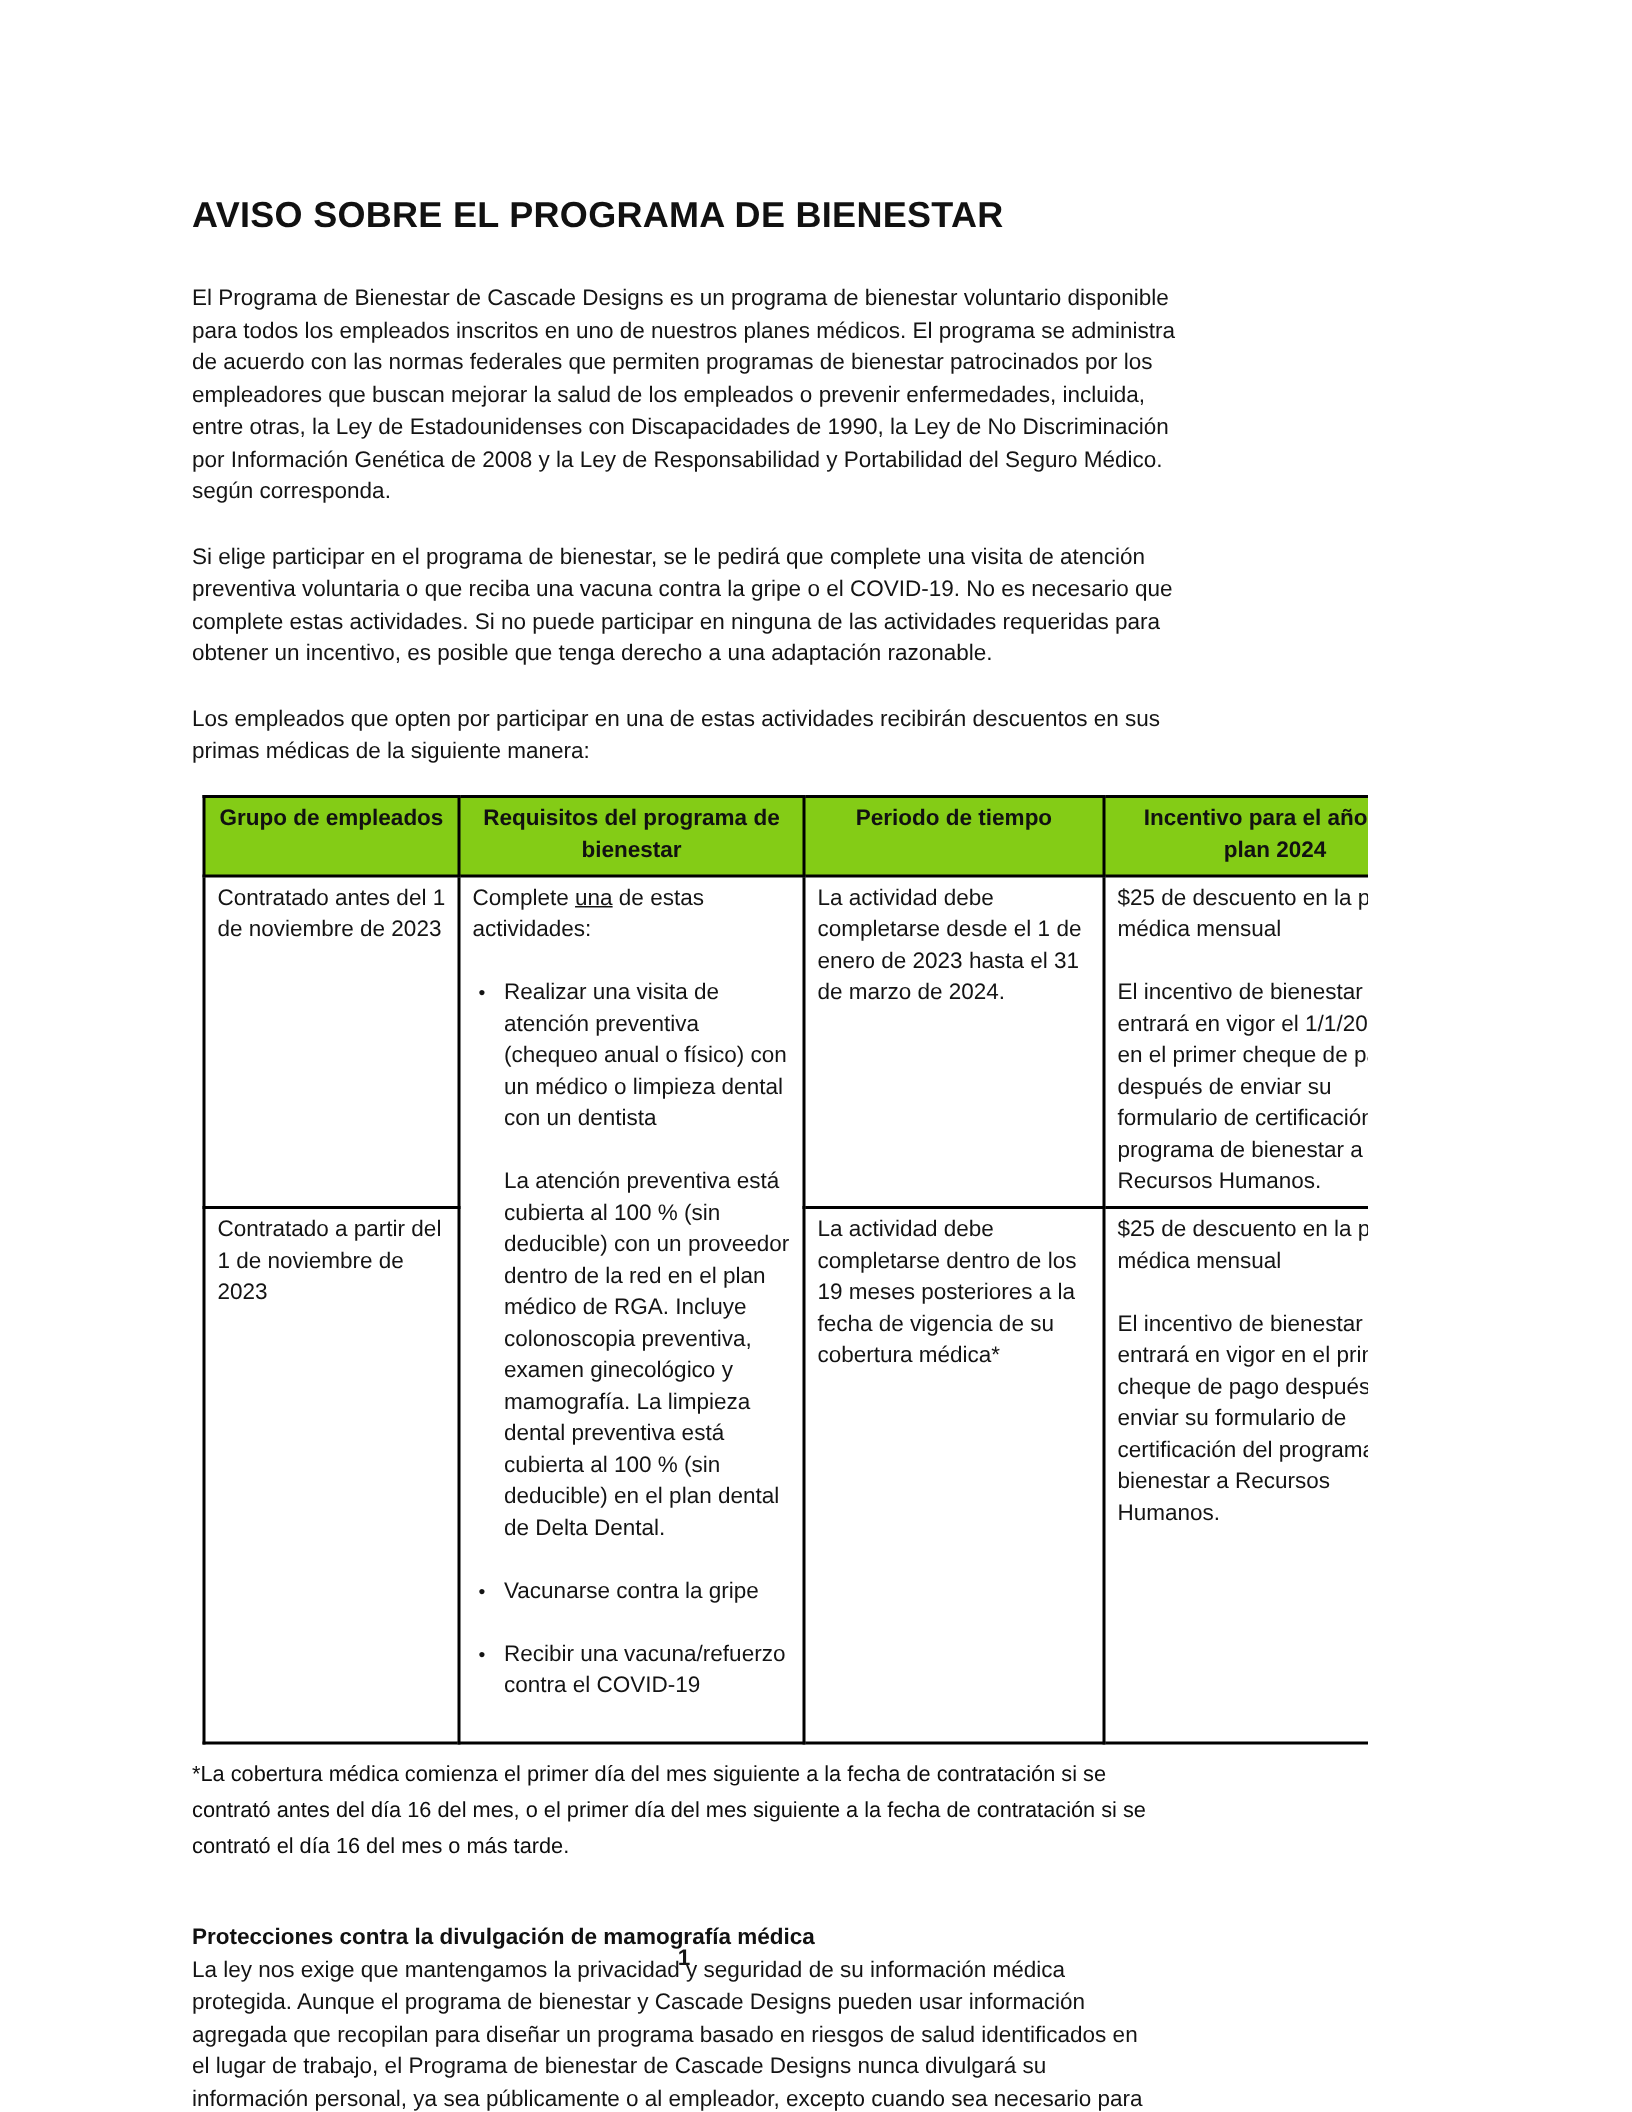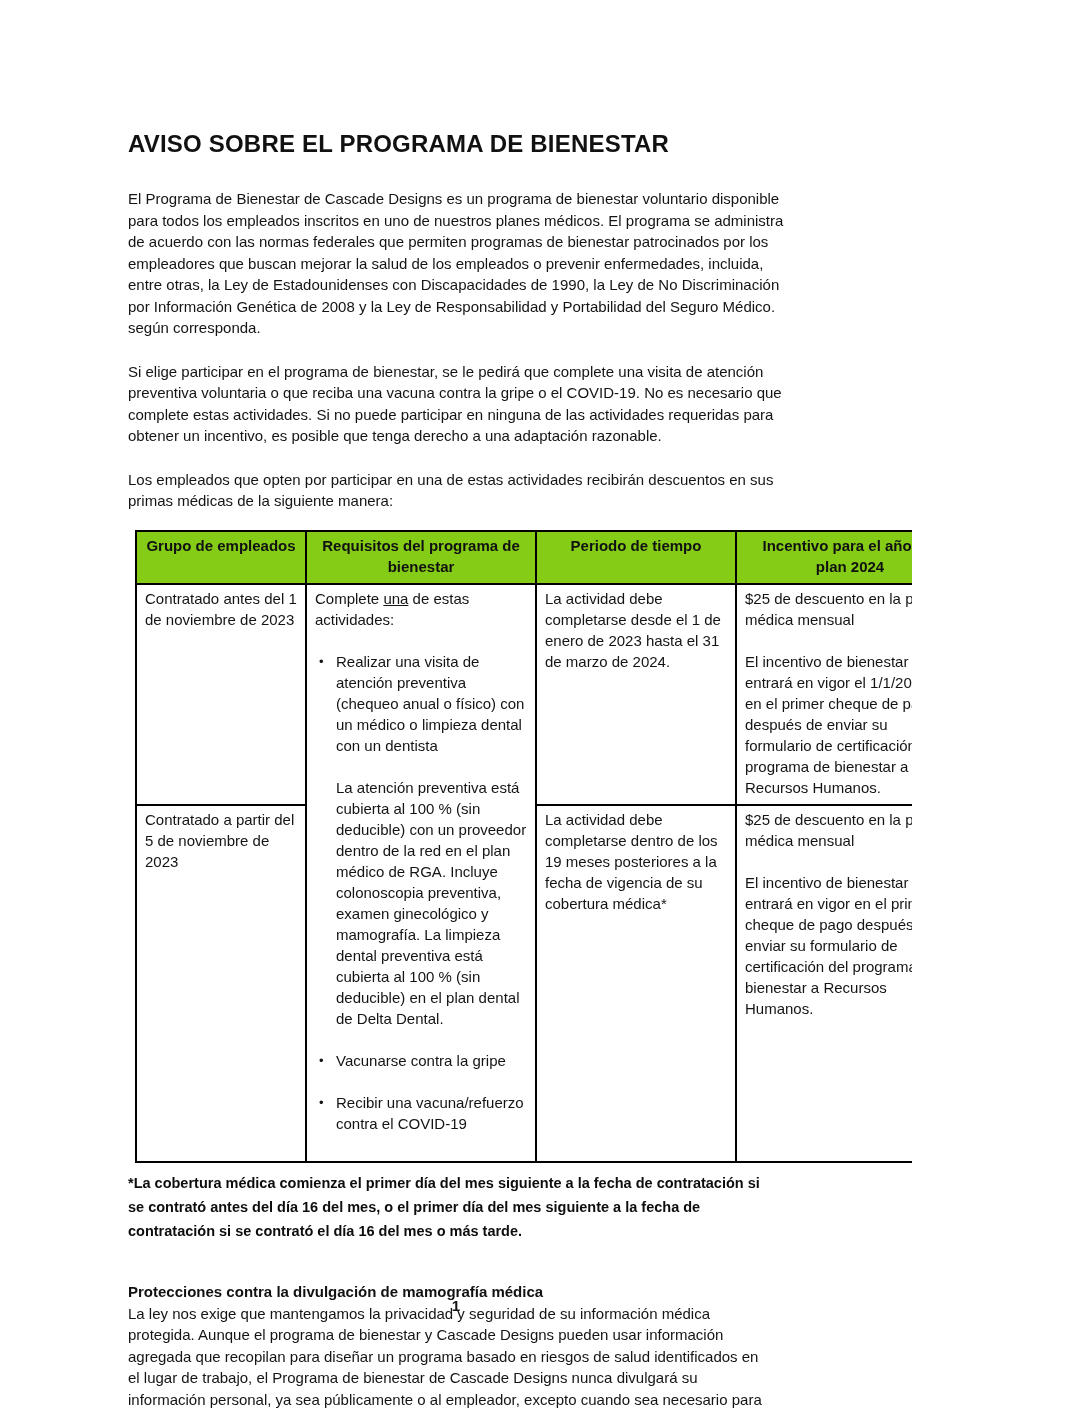--- a/index.html
+++ b/index.html
@@ -57,21 +57,21 @@
   .bullet-row .bullet {
     width: 17px;
     flex: 0 0 17px;
     font-size: 13px;
   }
   .bullet-row .bullet-text { flex: 1; }
   .note-par { margin: 0 0 21px 21px; }
   .u { text-decoration: underline; }
 
   p.footnote {
-    font-weight: bold;
+    font-weight: normal;
     font-size: 14.5px;
     line-height: 24px;
     margin: 2px 16px 0 0;
     color: #0d0d0d;
   }
   h2.section-heading {
     font-size: 15px;
     line-height: 21px;
     font-weight: bold;
     margin: 38px 0 0 0;
@@ -133,21 +133,21 @@
             <span class="bullet-text">Recibir una vacuna/refuerzo contra el COVID-19</span>
           </div>
         </td>
         <td>La actividad debe completarse desde el 1 de enero de 2023 hasta el 31 de marzo de 2024.</td>
         <td>
           <p class="cell-par">$25 de descuento en la prima médica mensual</p>
           <p class="cell-par">El incentivo de bienestar entrará en vigor el 1/1/2024 o en el primer cheque de pago después de enviar su formulario de certificación del programa de bienestar a Recursos Humanos.</p>
         </td>
       </tr>
       <tr>
-        <td>Contratado a partir del 5 de noviembre de 2023</td>
+        <td>Contratado a partir del 1 de noviembre de 2023</td>
         <td>La actividad debe completarse dentro de los 19 meses posteriores a la fecha de vigencia de su cobertura médica*</td>
         <td>
           <p class="cell-par">$25 de descuento en la prima médica mensual</p>
           <p class="cell-par">El incentivo de bienestar entrará en vigor en el primer cheque de pago después de enviar su formulario de certificación del programa de bienestar a Recursos Humanos.</p>
         </td>
       </tr>
     </tbody>
   </table>
 
   <p class="footnote">*La cobertura médica comienza el primer día del mes siguiente a la fecha de contratación si se contrató antes del día 16 del mes, o el primer día del mes siguiente a la fecha de contratación si se contrató el día 16 del mes o más tarde.</p>

